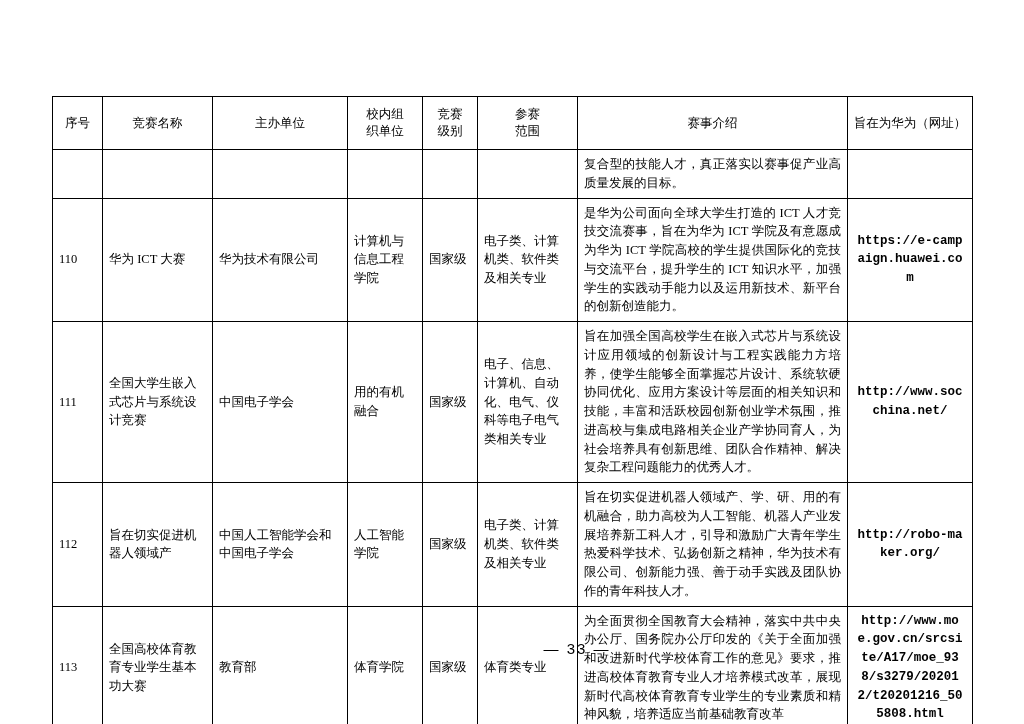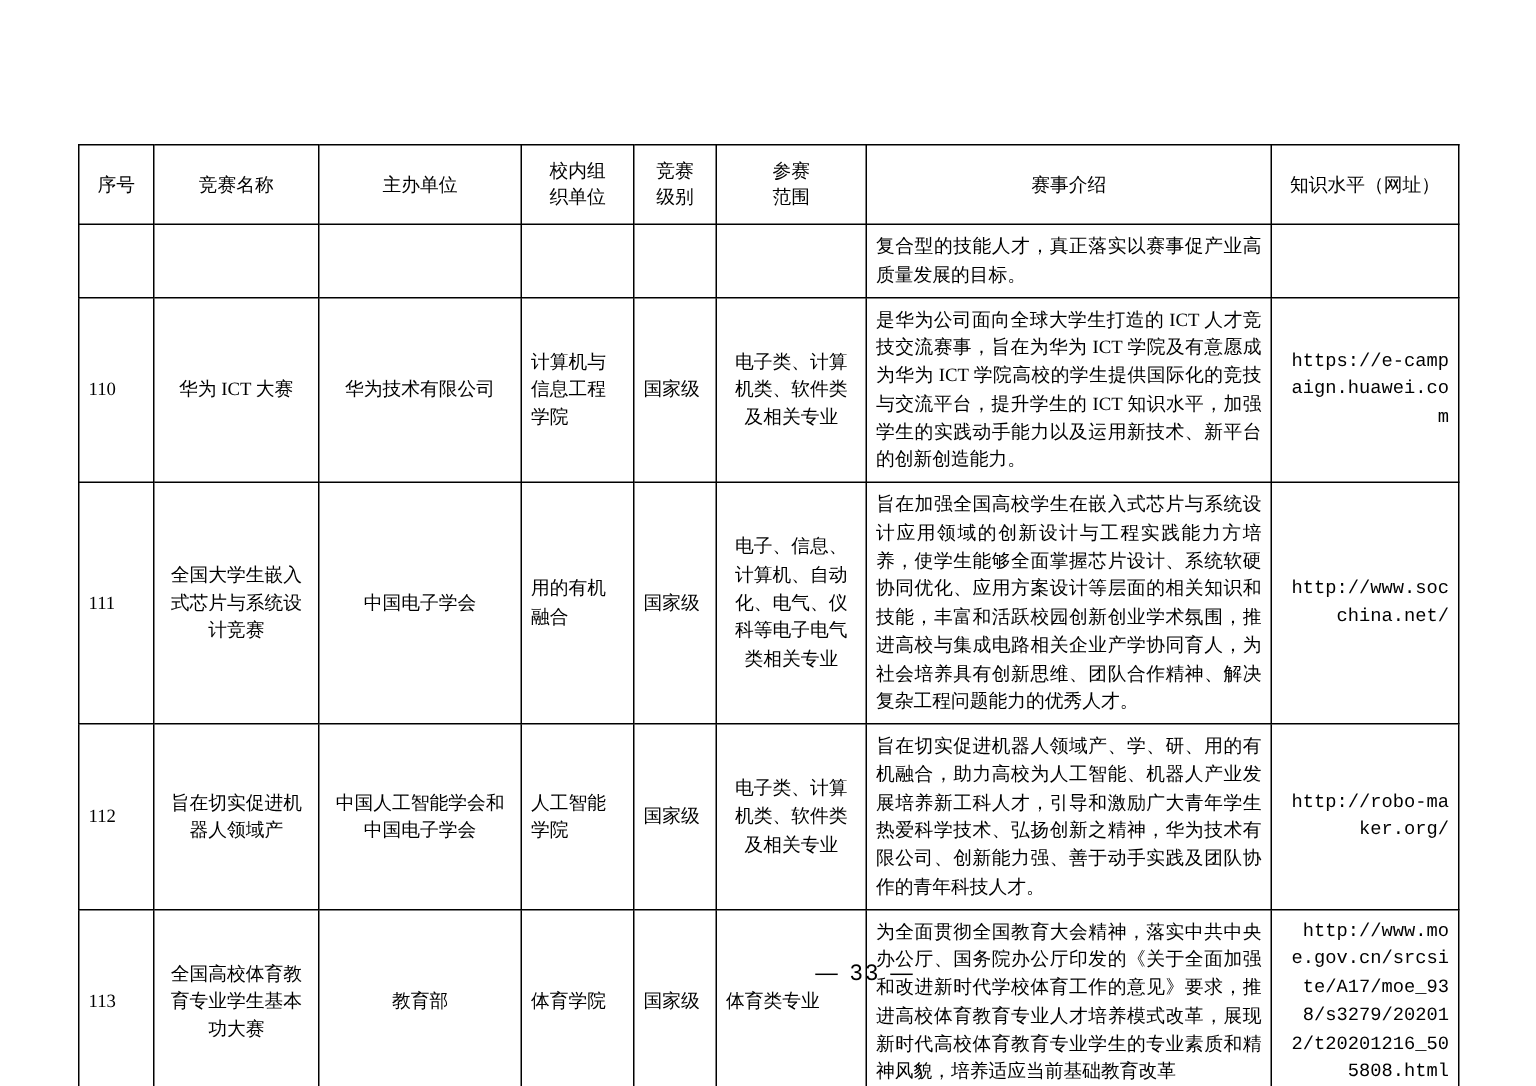--- a/index.html
+++ b/index.html
@@ -50,31 +50,32 @@
   .col-seq    { width: 50px; }
   .col-name   { width: 110px; }
   .col-org    { width: 135px; }
   .col-school { width: 75px; }
   .col-level  { width: 55px; }
   .col-scope  { width: 100px; }
   .col-intro  { width: 270px; }
   .col-link   { width: 125px; }
 
   td.c-center { text-align: left; }
-  td.c-left   { text-align: center; margin-top: 17px; }
+  td.c-left   { text-align: left; margin-top: 17px; }
   td.c-just   { text-align: justify; text-justify: inter-ideograph; margin-left: 26px; }
 
   td.link-cell {
     font-family: "Liberation Mono", "DejaVu Sans Mono", monospace;
     font-size: 11px;
     line-height: 1.55;
     word-break: break-all;
-    text-align: right;
+    text-align: center;
     vertical-align: middle;
     color: #000000;
+    font-weight: bold;
   }
   .hdr-two-line {
     display: block;
     line-height: 1.35;
   }
   .page-number {
     position: absolute;
     left: 0;
     top: 640px;
     width: 1024px;
@@ -116,21 +117,21 @@
           </th>
           <th>
             <span class="hdr-two-line">竞赛</span>
             <span class="hdr-two-line">级别</span>
           </th>
           <th>
             <span class="hdr-two-line">参赛</span>
             <span class="hdr-two-line">范围</span>
           </th>
           <th>赛事介绍</th>
-          <th>知识水平（网址）</th>
+          <th>旨在为华为（网址）</th>
         </tr>
       </thead>
       <tbody>
         <tr>
           <td class="c-center"></td>
           <td class="c-left"></td>
           <td class="c-left"></td>
           <td class="c-center"></td>
           <td class="c-center"></td>
           <td class="c-left"></td>

